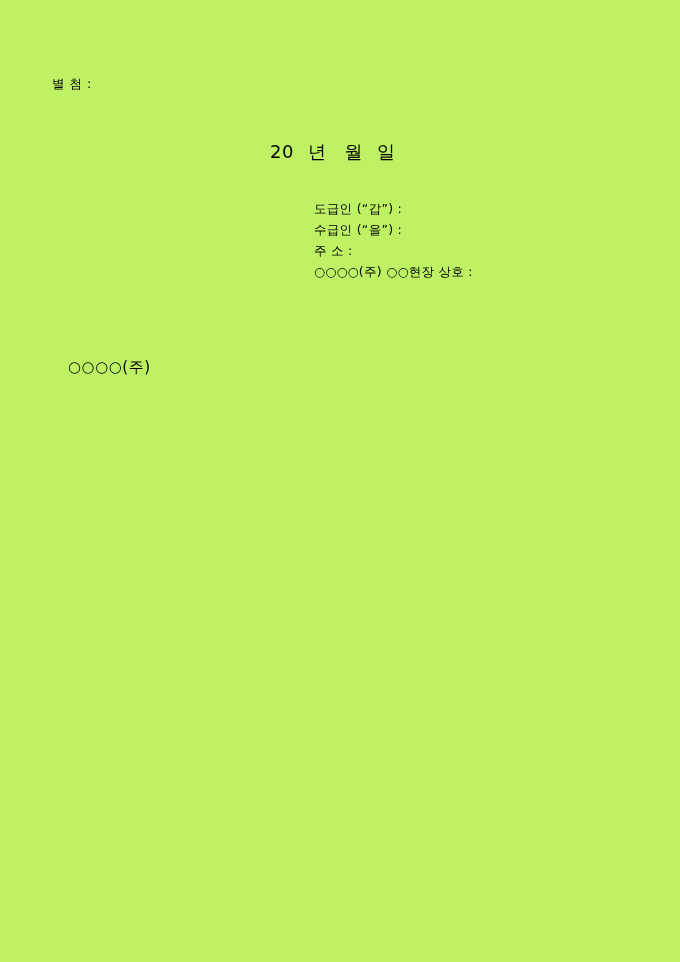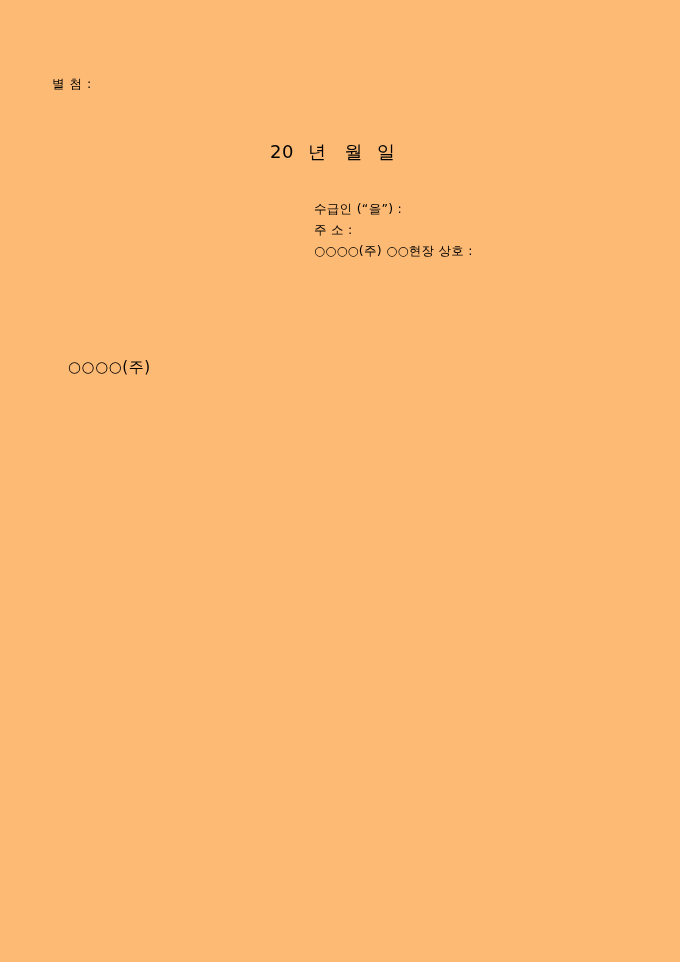--- a/index.html
+++ b/index.html
@@ -12,21 +12,21 @@
     background: #ffffff;
     font-family: "DejaVu Sans", "Liberation Sans", sans-serif;
     color: #000000;
     position: relative;
     overflow: hidden;
   }
   .page {
     position: relative;
     width: 680px;
     height: 962px;
-    background: #fdba74;
+    background: #bef264;
   }
 
   
   .attachment-line {
     position: absolute;
     left: 52px;
     top: 76px;
     font-size: 12.5px;
     letter-spacing: 0.5px;
     white-space: nowrap;
@@ -82,20 +82,23 @@
 <div class="page">
 
   <div class="attachment-line">별  첨  :</div>
 
   <div class="date-line">
     <span>20</span><span class="gap-a"></span><span>년</span><span class="gap-b"></span><span>월</span><span class="gap-c"></span><span>일</span>
   </div>
 
   <div class="sign-block">
     <div class="sign-row">
+      <span class="label">도급인 (“갑”)</span><span class="colon">:</span>
+    </div>
+    <div class="sign-row">
       <span class="label">수급인 (“을”)</span><span class="colon">:</span>
     </div>
     <div class="sign-row">
       <span class="label">주     소</span><span class="colon">:</span>
     </div>
     <div class="sign-row">
       <span class="label">○○○○(주) ○○현장 상호</span><span class="colon">:</span>
     </div>
   </div>
 

